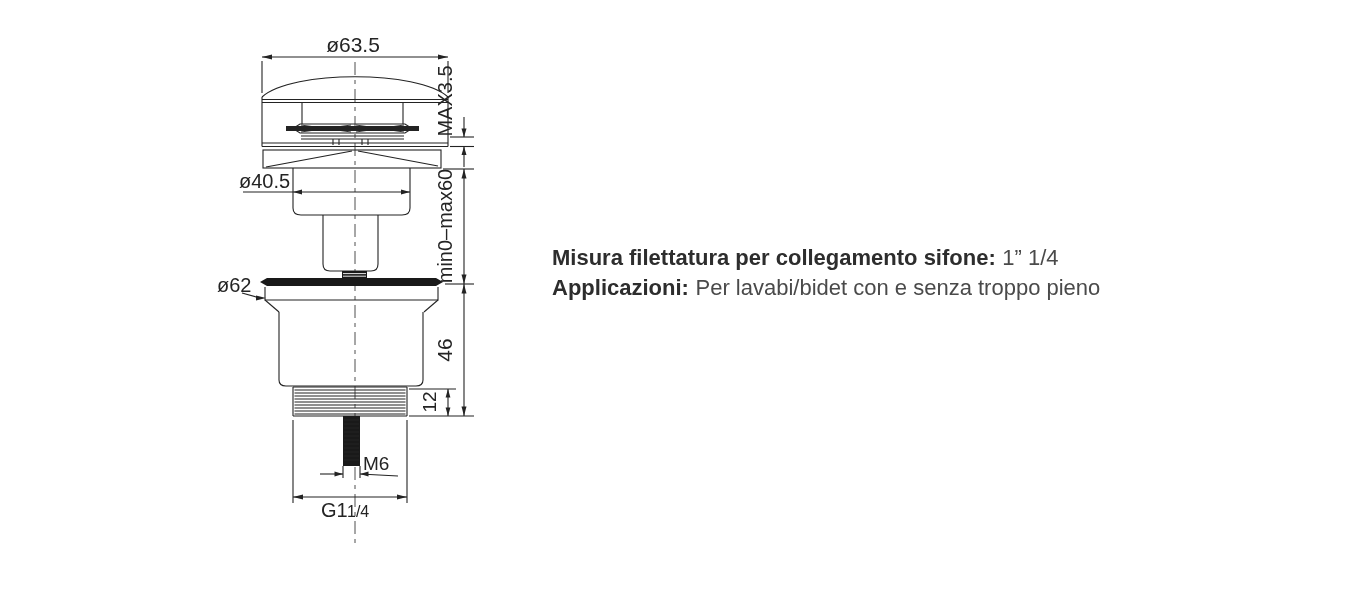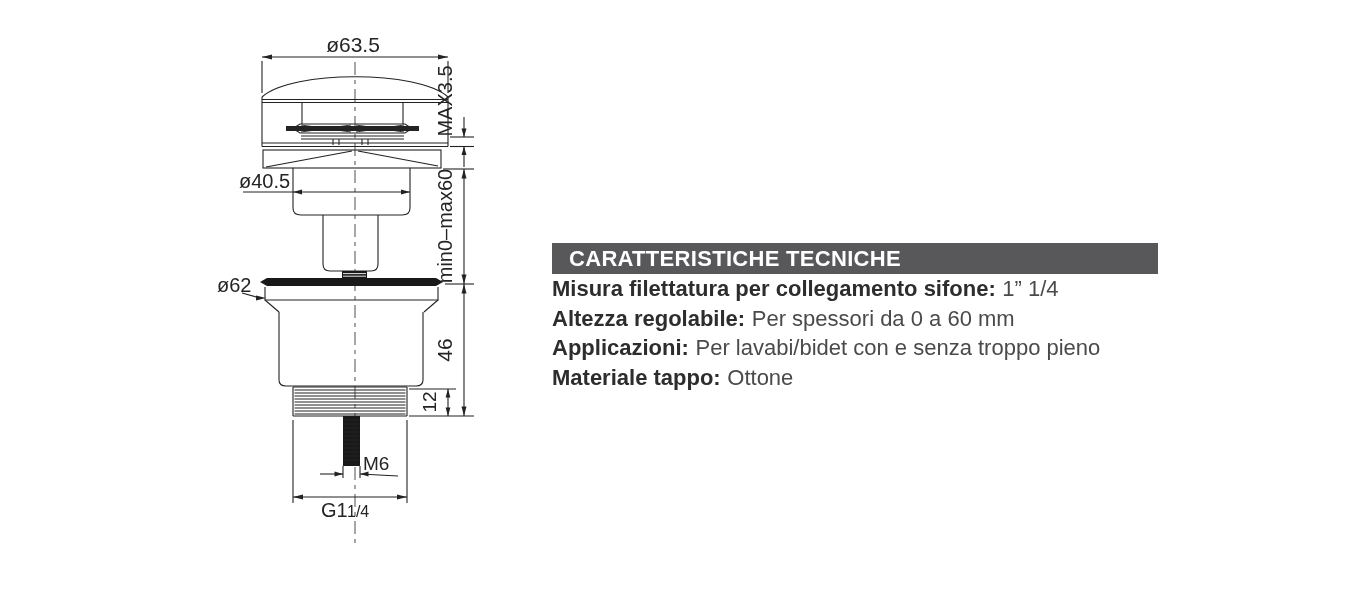--- a/index.html
+++ b/index.html
@@ -157,32 +157,23 @@
 
     <line x1="409" y1="389" x2="456" y2="389"></line>
     <line x1="409" y1="416" x2="474" y2="416"></line>
     <line x1="448" y1="389" x2="448" y2="416"></line>
     <polygon class="arrow" points="448,389 445.6,397.5 450.4,397.5"></polygon>
     <polygon class="arrow" points="448,416 445.6,407.5 450.4,407.5"></polygon>
     <text class="t19" transform="rotate(-90 436 402)" x="436" y="402" text-anchor="middle">12</text>
   </svg>
 
   <div class="panel">
-    <div class="panel-bar">
-      <span>CARATTERISTICHE TECNICHE</span>
-    </div>
     <div class="specs">
       <div class="spec-row">
         <span class="lbl">Misura filettatura per collegamento sifone:</span><span class="val">1” 1/4</span>
       </div>
       <div class="spec-row">
-        <span class="lbl">Altezza regolabile:</span><span class="val">Per spessori da 0 a 60 mm</span>
-      </div>
-      <div class="spec-row">
         <span class="lbl">Applicazioni:</span><span class="val">Per lavabi/bidet con e senza troppo pieno</span>
-      </div>
-      <div class="spec-row">
-        <span class="lbl">Materiale tappo:</span><span class="val">Ottone</span>
       </div>
     </div>
   </div>
 
 </div>
 
 </body></html>

